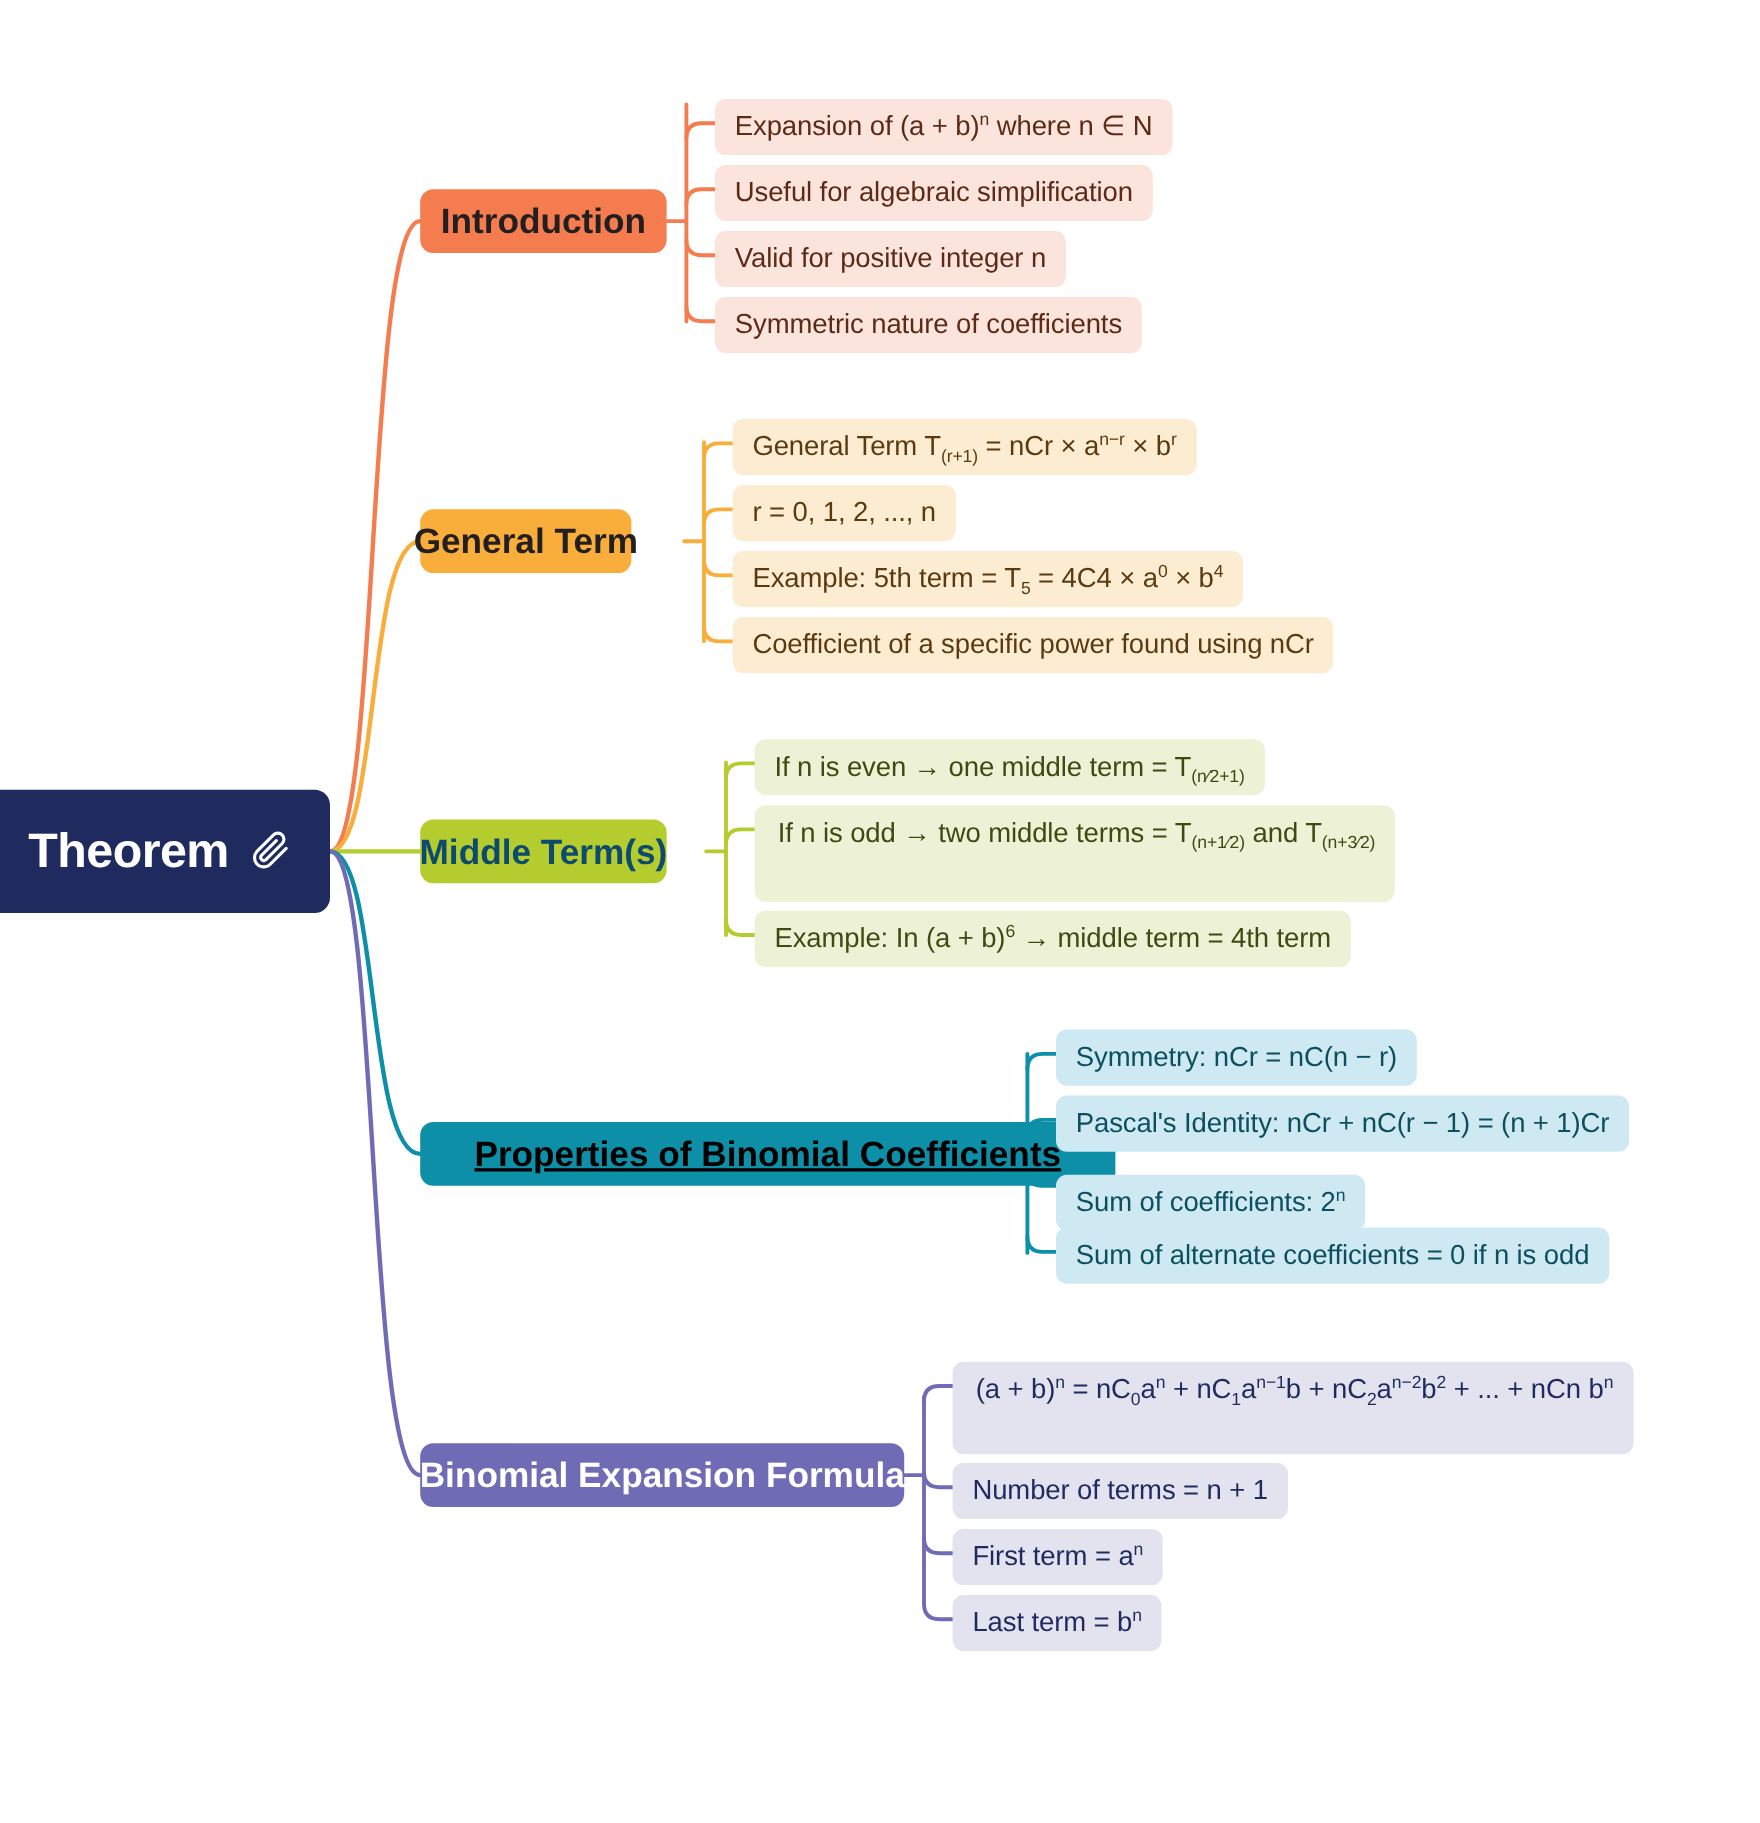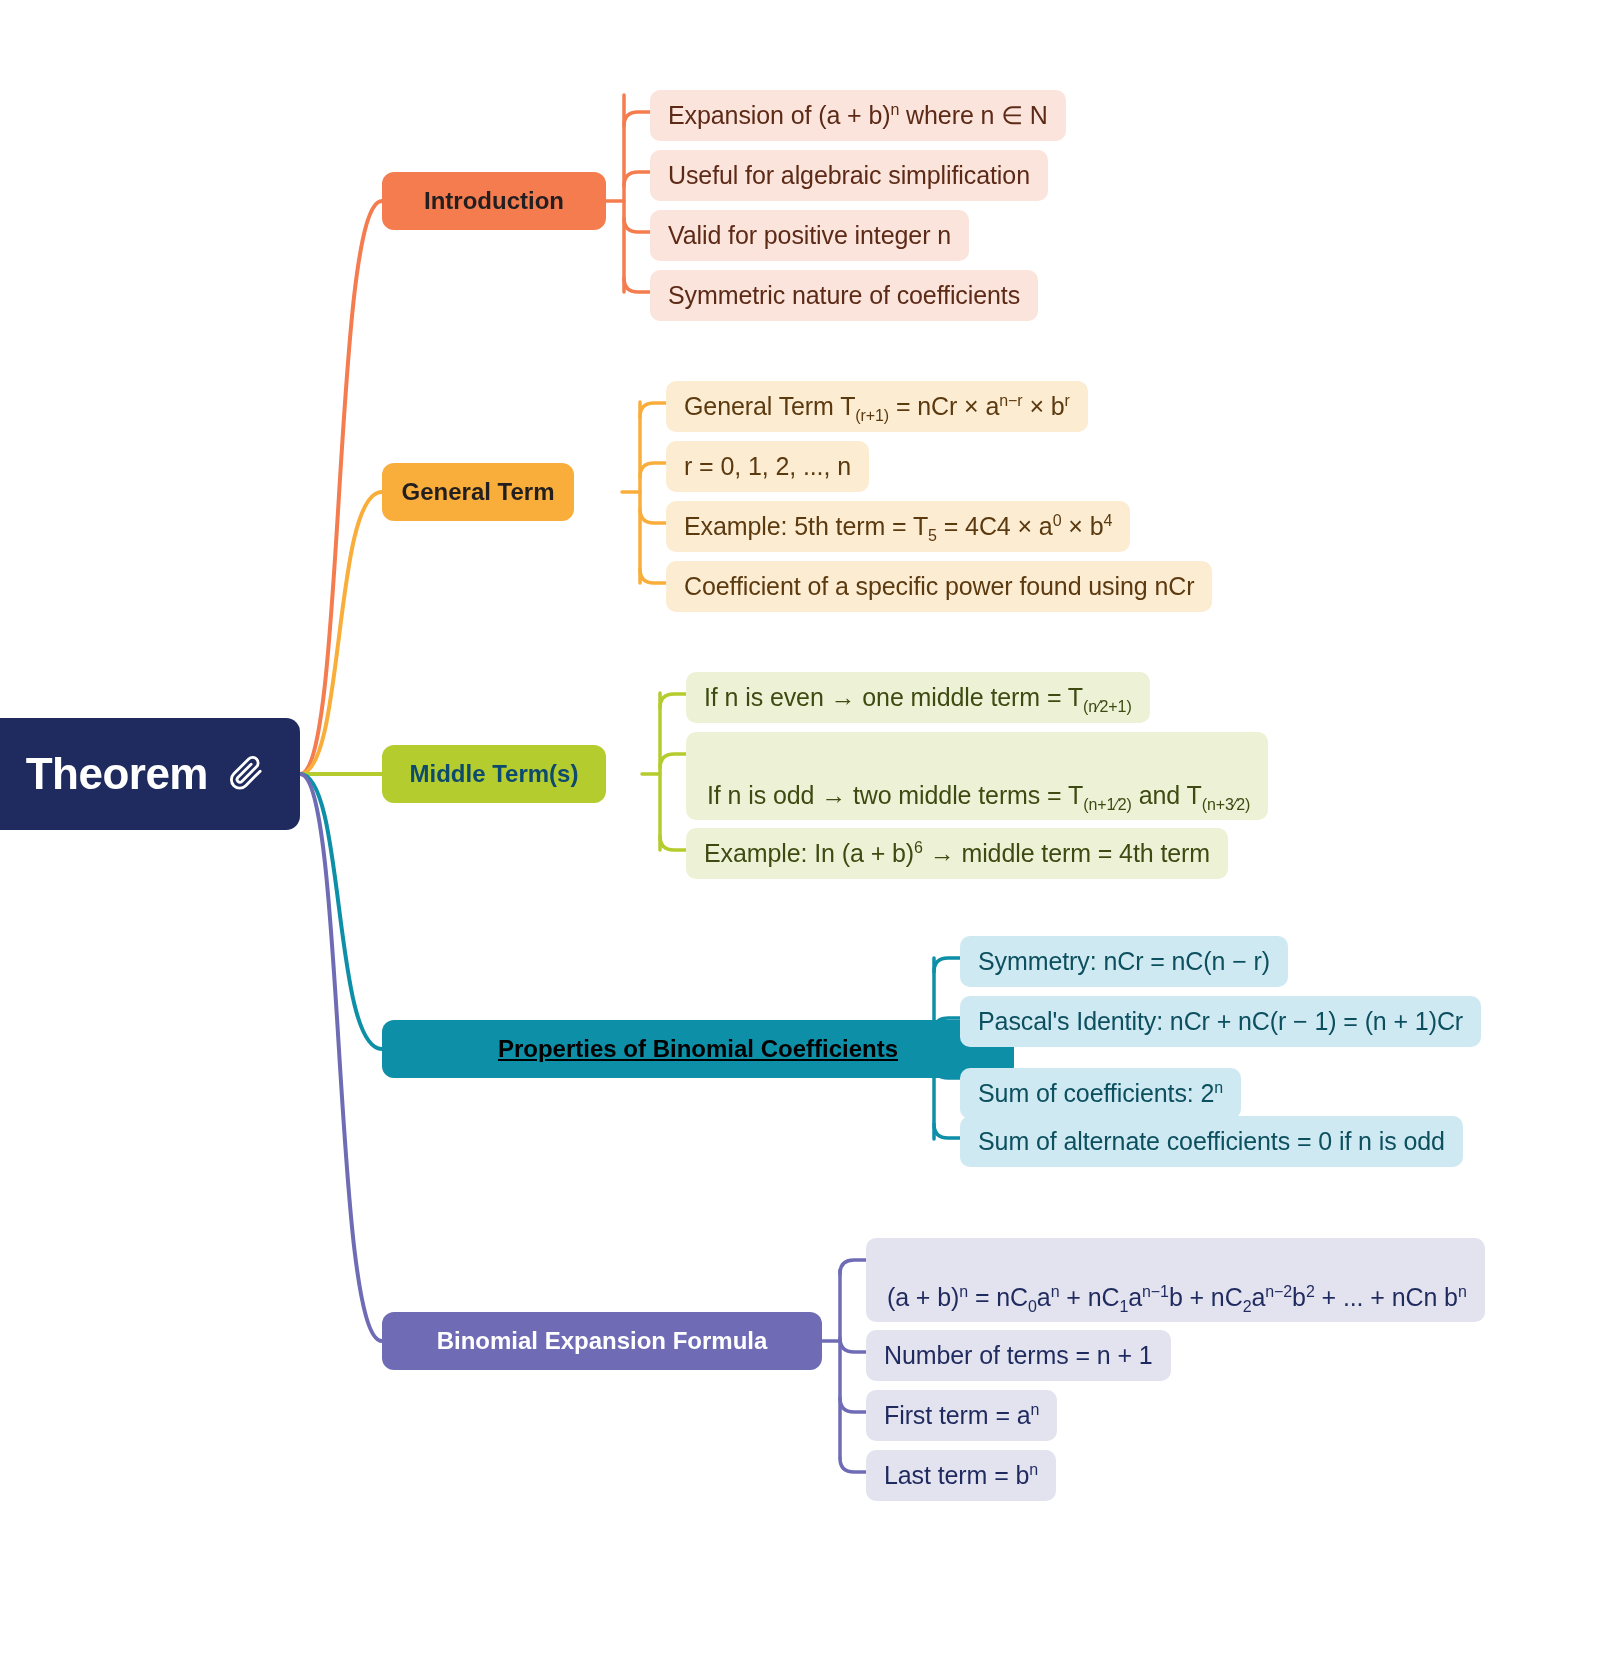--- a/index.html
+++ b/index.html
@@ -53,38 +53,38 @@
   .clip-icon { display: block; }
 
   
   .branch-node {
     position: absolute;
     border-radius: 12px;
     display: flex;
     align-items: center;
     justify-content: center;
     padding: 0 22px;
-    font-size: 24px;
+    font-size: 32px;
     font-weight: 700;
     white-space: nowrap;
     height: 58px;
   }
 
   
   .leaf-node {
     position: absolute;
     border-radius: 10px;
     display: flex;
     align-items: center;
     padding: 9px 18px;
     font-size: 25px;
     line-height: 1.3;
     letter-spacing: -0.1px;
   }
-  .leaf-node.two-line { align-items: flex-end; padding-left: 21px; }
+  .leaf-node.two-line { align-items: flex-start; padding-left: 21px; }
 
   sup { font-size: 0.64em; vertical-align: super; line-height: 0; }
   sub { font-size: 0.64em; vertical-align: sub; line-height: 0; }
 </style>
 </head>
 <body>
 
 <div id="mindmap">
 
   <svg id="edges" viewBox="0 0 1600 1657" xmlns="http://www.w3.org/2000/svg">

